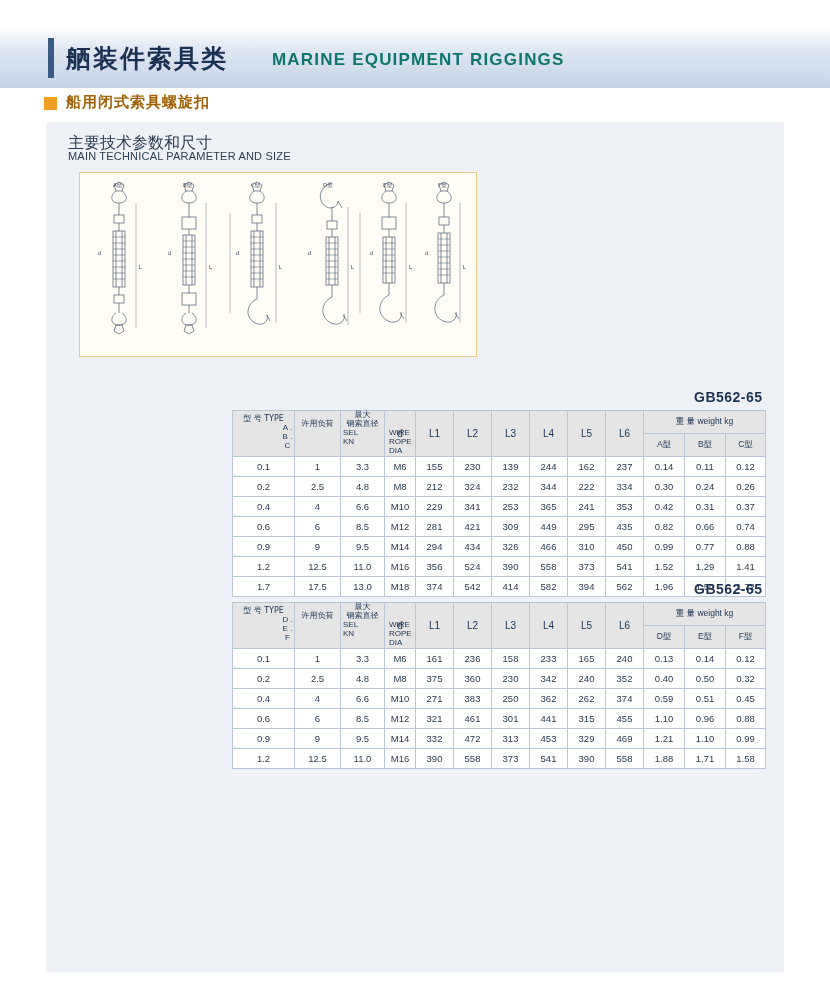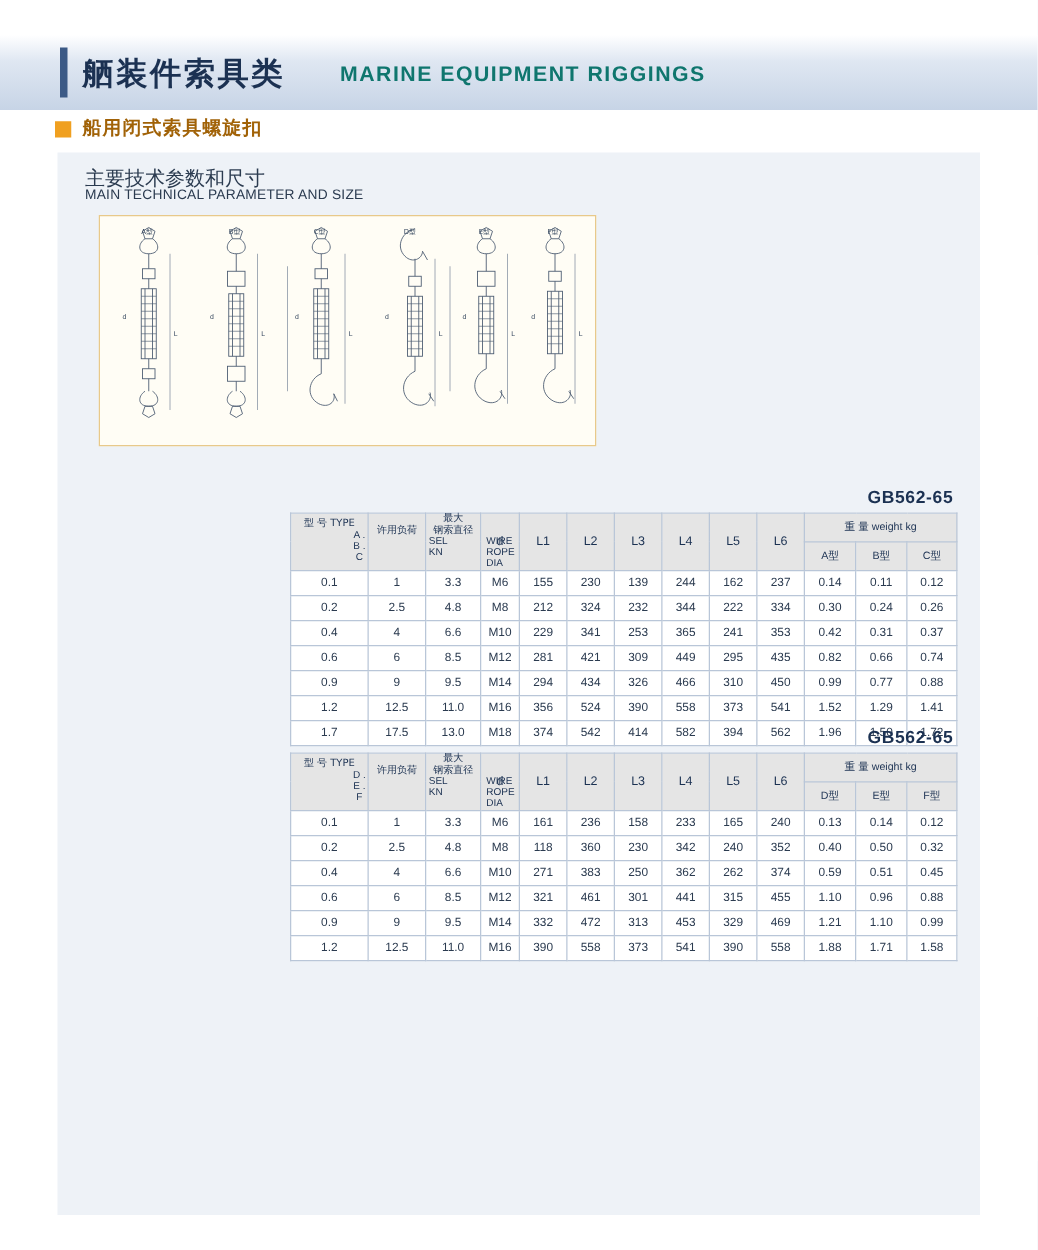--- a/index.html
+++ b/index.html
@@ -599,21 +599,21 @@
         <td>240</td>
         <td>0.13</td>
         <td>0.14</td>
         <td>0.12</td>
       </tr>
       <tr>
         <td>0.2</td>
         <td>2.5</td>
         <td>4.8</td>
         <td>M8</td>
-        <td>118</td>
+        <td>375</td>
         <td>360</td>
         <td>230</td>
         <td>342</td>
         <td>240</td>
         <td>352</td>
         <td>0.40</td>
         <td>0.50</td>
         <td>0.32</td>
       </tr>
       <tr>

